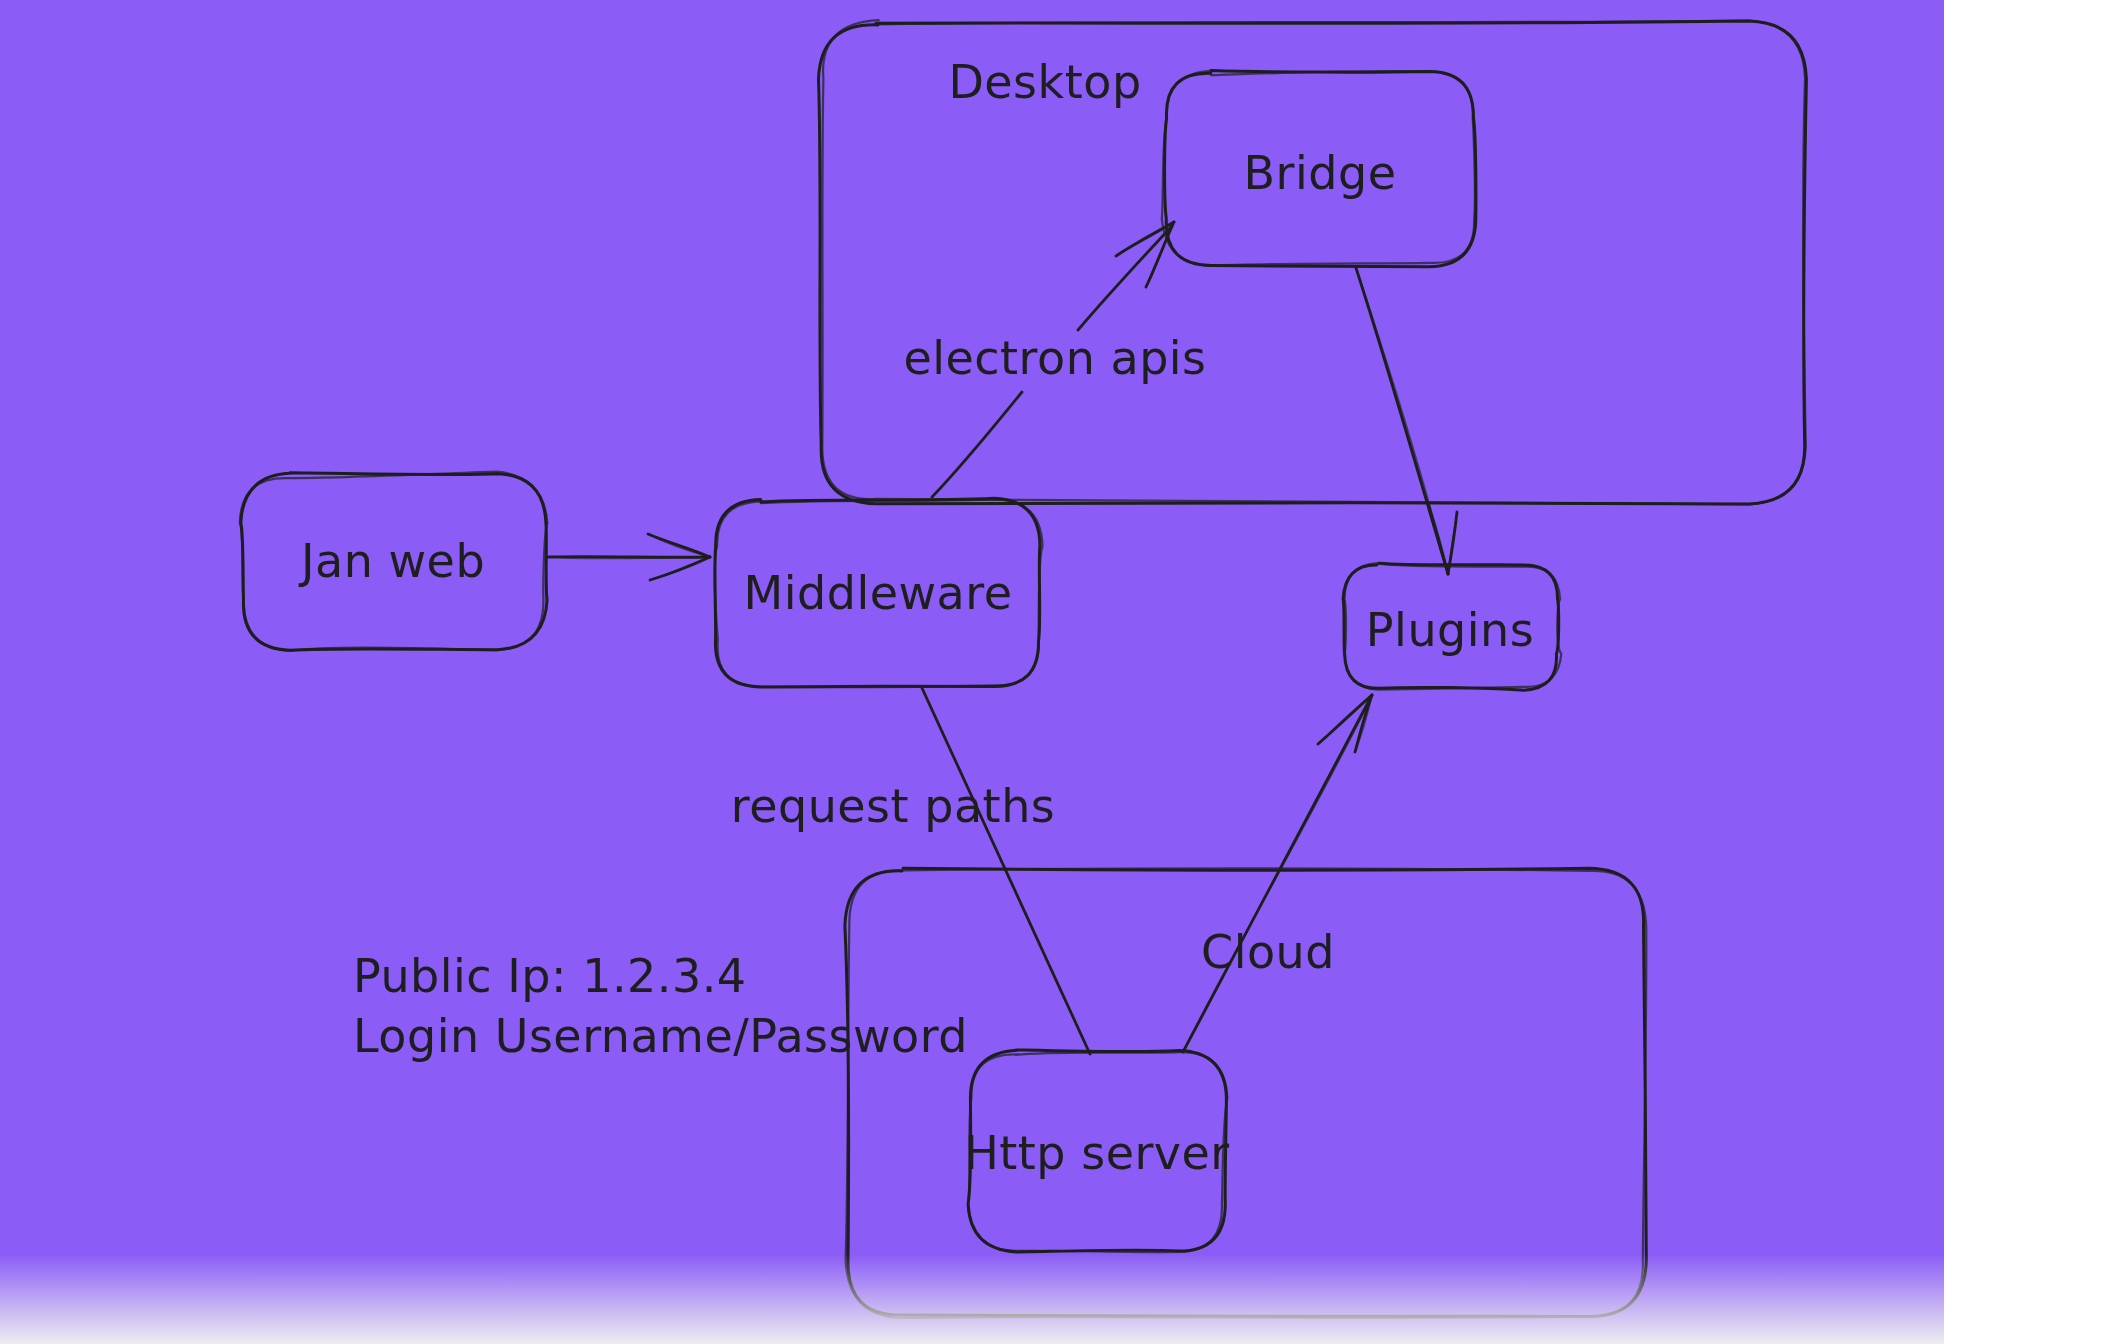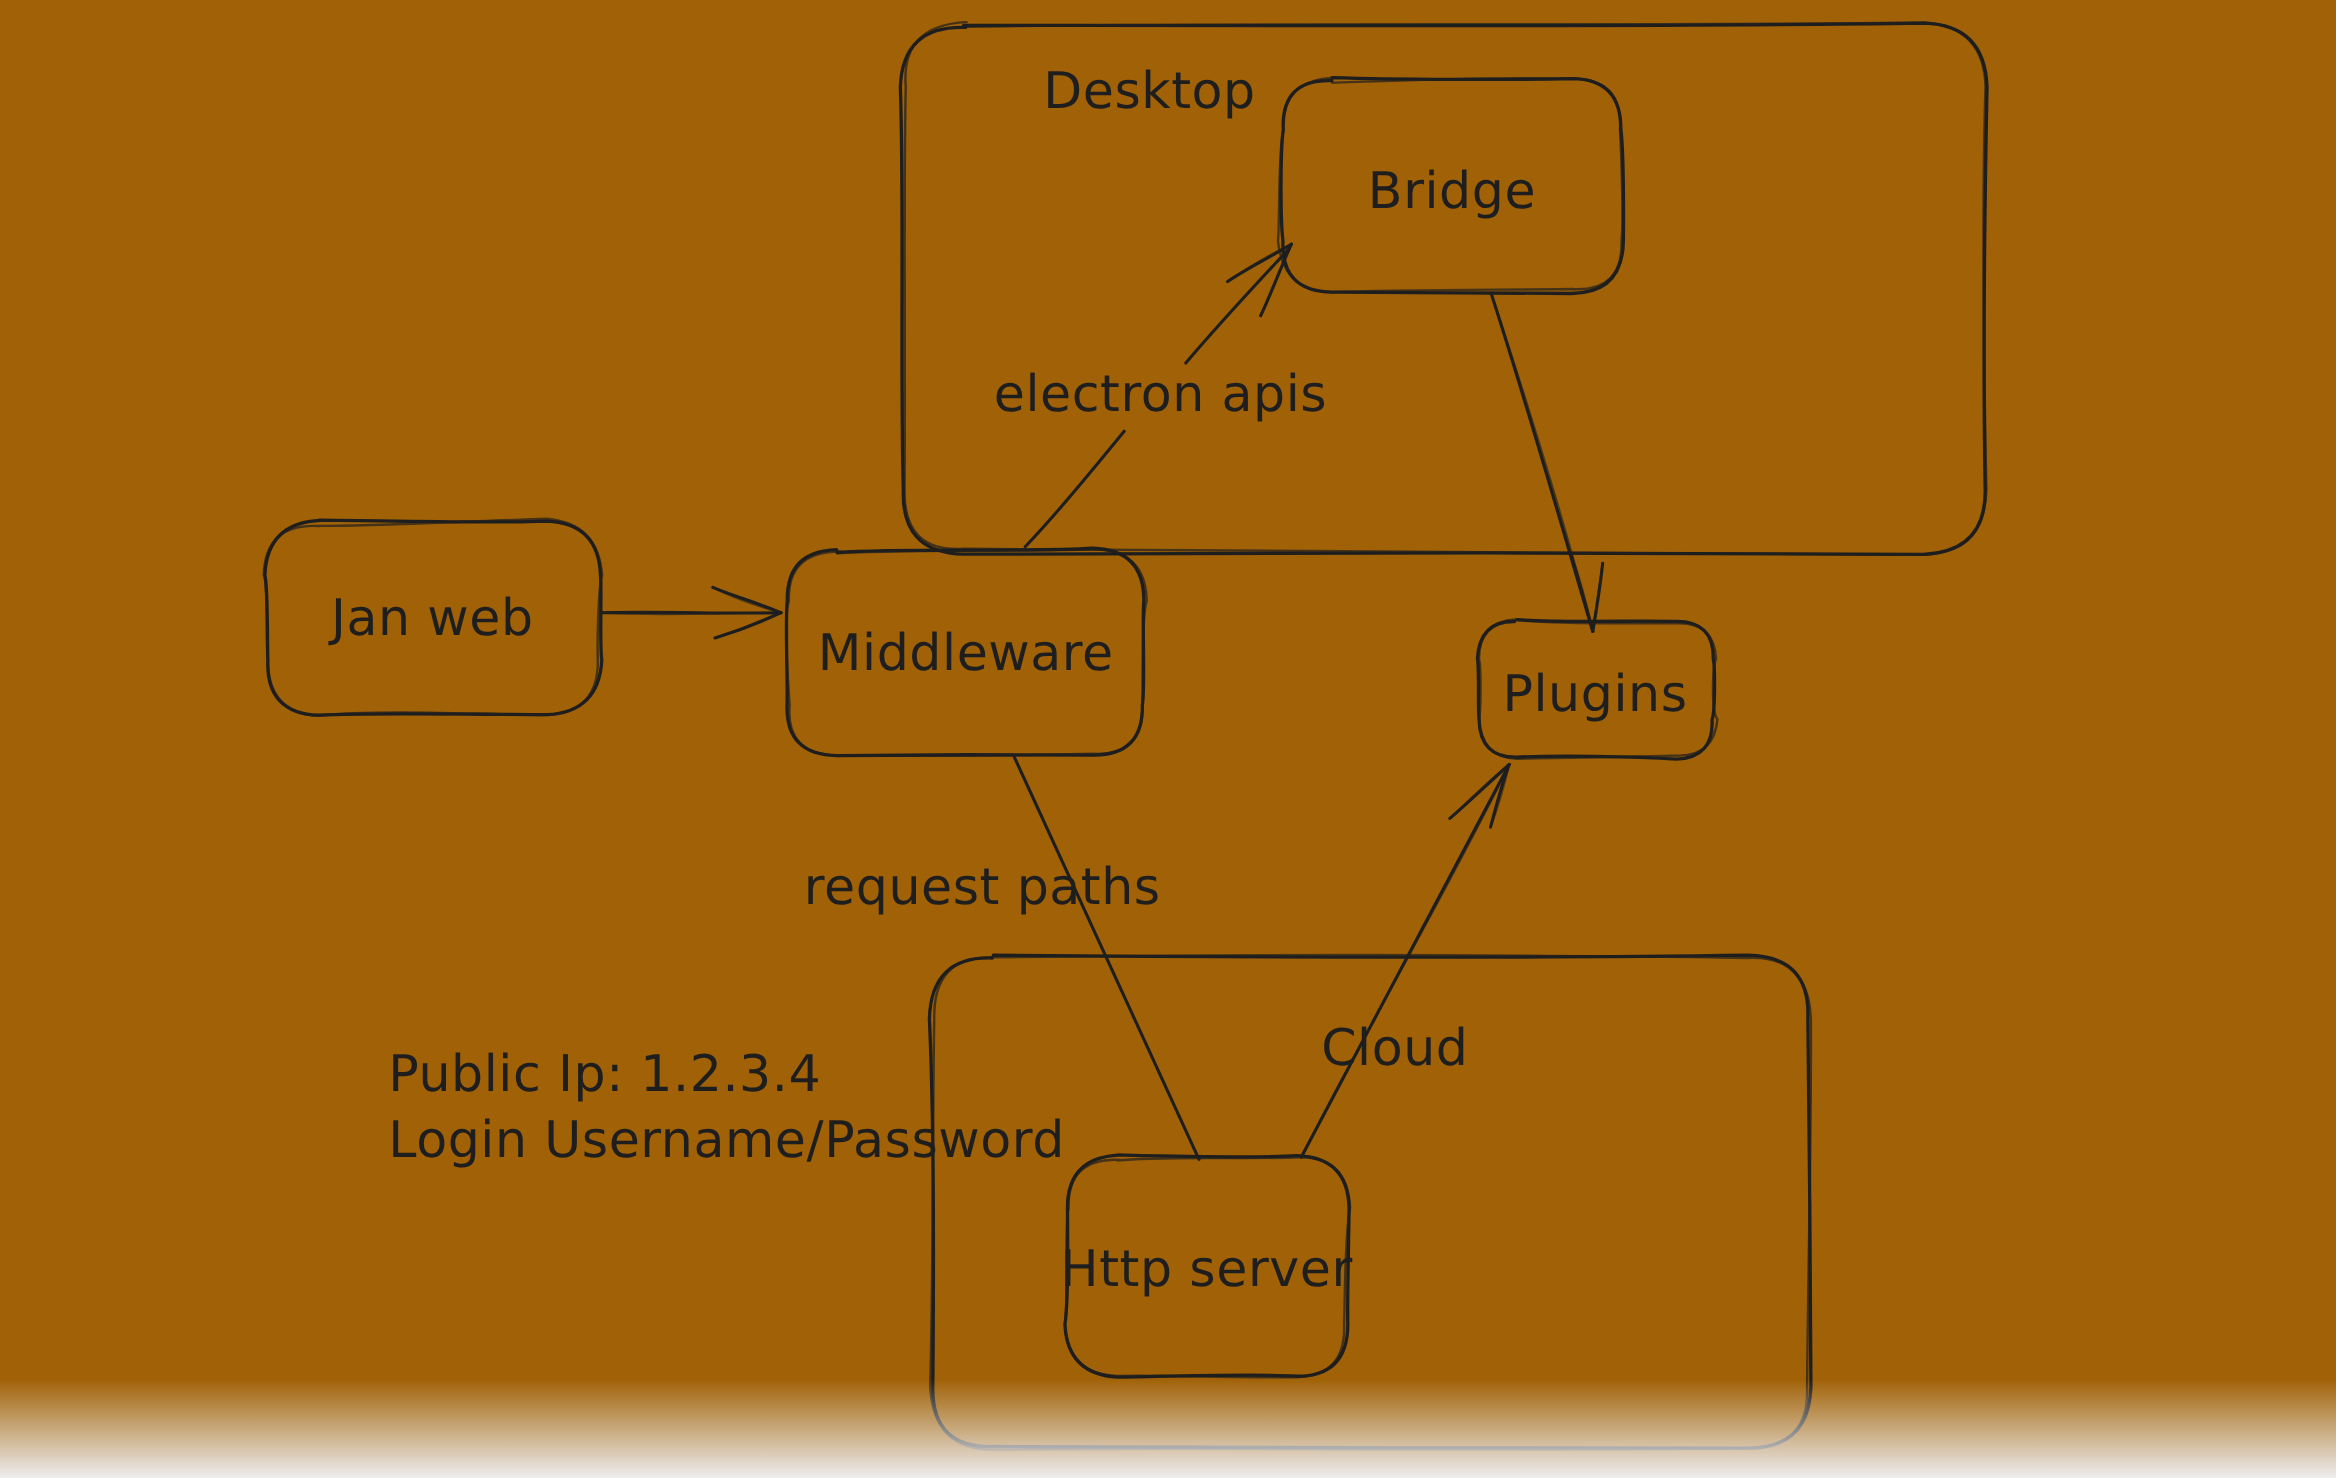--- a/index.html
+++ b/index.html
@@ -1,20 +1,20 @@
 <!DOCTYPE html>
 <html><head>
 <meta charset="utf-8">
 <style>
   html,body{margin:0;padding:0;background:#ffffff;}
   .stage{
     position:relative;
-    width:2124px;height:1344px;
+    width:1944px;height:1344px;
     overflow:hidden;
-    background:#a16207;
+    background:#8b5cf6;
     font-family:"DejaVu Sans", sans-serif;
   }
   #scene{position:absolute;left:0;top:0;}
   .bottom-fade{
     position:absolute;left:0;bottom:0;width:100%;height:90px;
     background:linear-gradient(180deg, rgba(242,242,244,0) 0%, rgba(240,240,242,0.55) 55%, #eeeef0 100%);
     pointer-events:none;
   }
   text{
     font-family:"DejaVu Sans", sans-serif;

